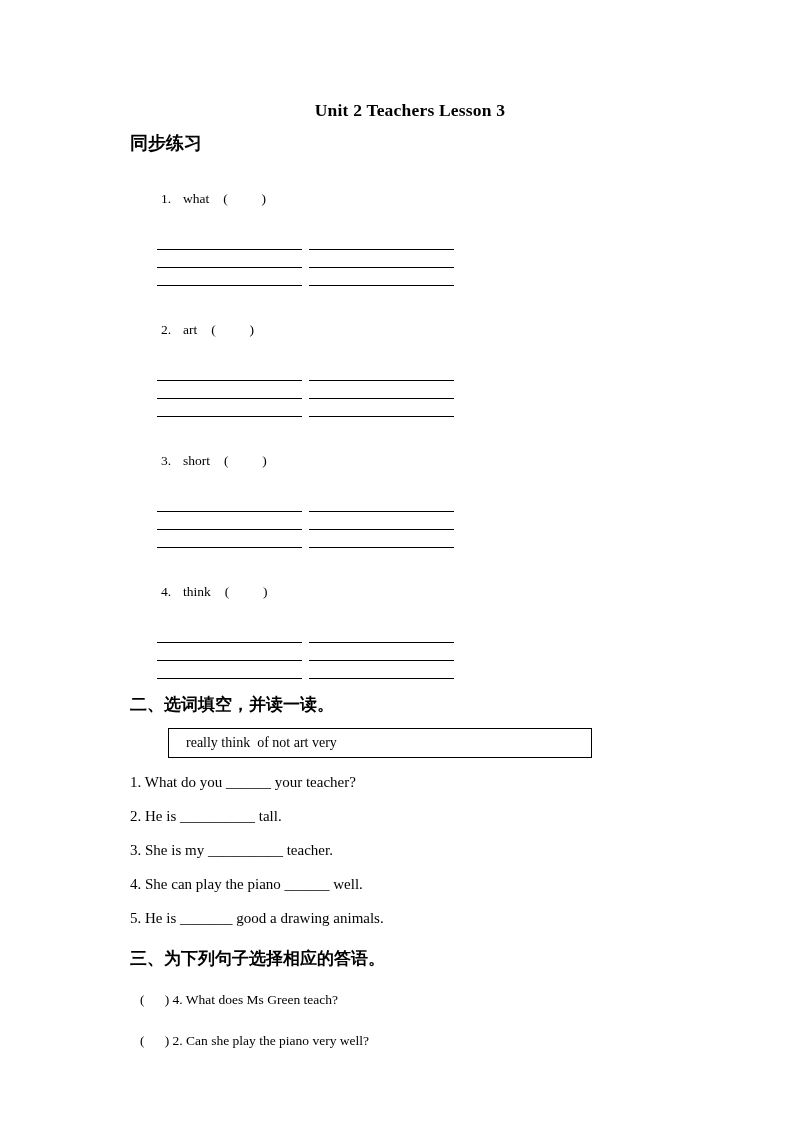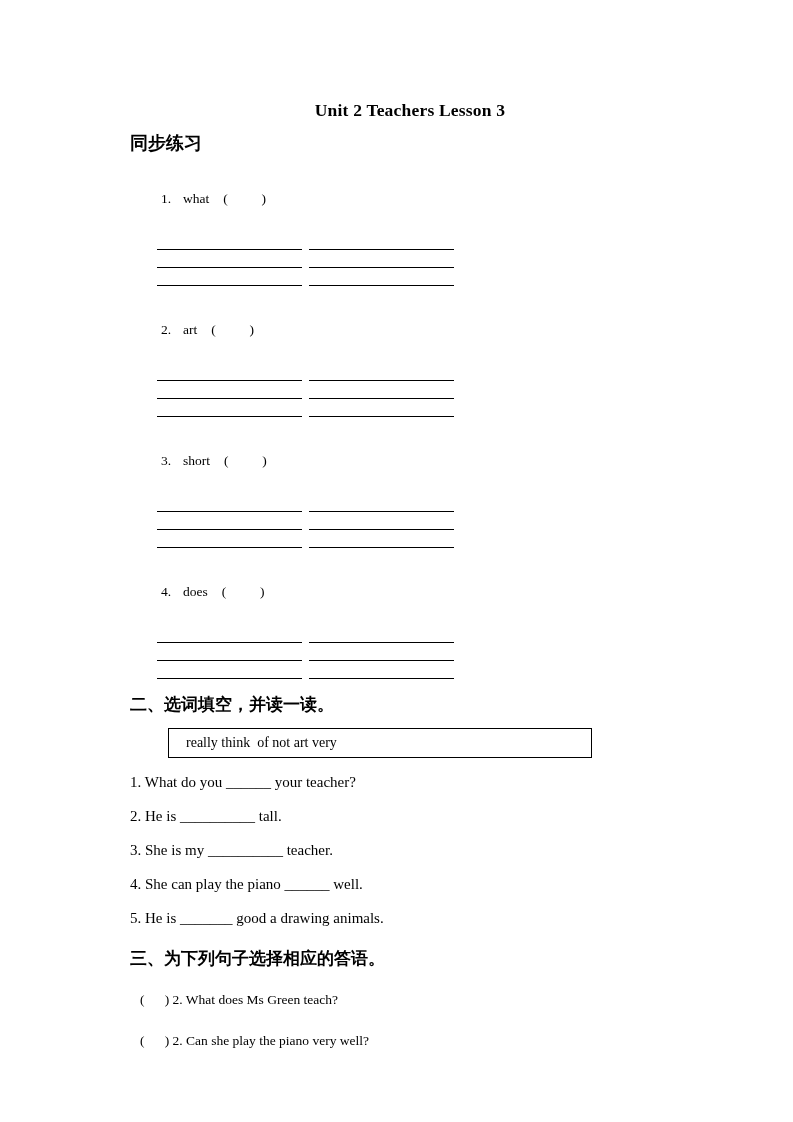--- a/index.html
+++ b/index.html
@@ -188,21 +188,21 @@
         </div>
         <div class="rule-row">
           <div class="rule-cell"></div>
           <div class="rule-cell"></div>
         </div>
       </div>
     </div>
 
     <div class="word-block">
       <div class="word-line">
-        <span class="word-num">4.</span><span class="word-text">does</span><span class="word-paren">(          )</span>
+        <span class="word-num">4.</span><span class="word-text">think</span><span class="word-paren">(          )</span>
       </div>
       <div class="rule-grid">
         <div class="rule-row">
           <div class="rule-cell"></div>
           <div class="rule-cell"></div>
         </div>
         <div class="rule-row">
           <div class="rule-cell"></div>
           <div class="rule-cell"></div>
         </div>
@@ -220,17 +220,17 @@
     </div>
 
     <div class="q-line q-first">1. What do you ______ your teacher?</div>
     <div class="q-line">2. He is __________ tall.</div>
     <div class="q-line">3. She is my __________ teacher.</div>
     <div class="q-line">4. She can play the piano ______ well.</div>
     <div class="q-line">5. He is _______ good a drawing animals.</div>
 
     <div class="section-heading sec3-heading">三、为下列句子选择相应的答语。</div>
 
-    <div class="match-line match-first">(      ) 2. What does Ms Green teach?</div>
+    <div class="match-line match-first">(      ) 4. What does Ms Green teach?</div>
     <div class="match-line">(      ) 2. Can she play the piano very well?</div>
 
   </div>
 </div>
 
 </body></html>

